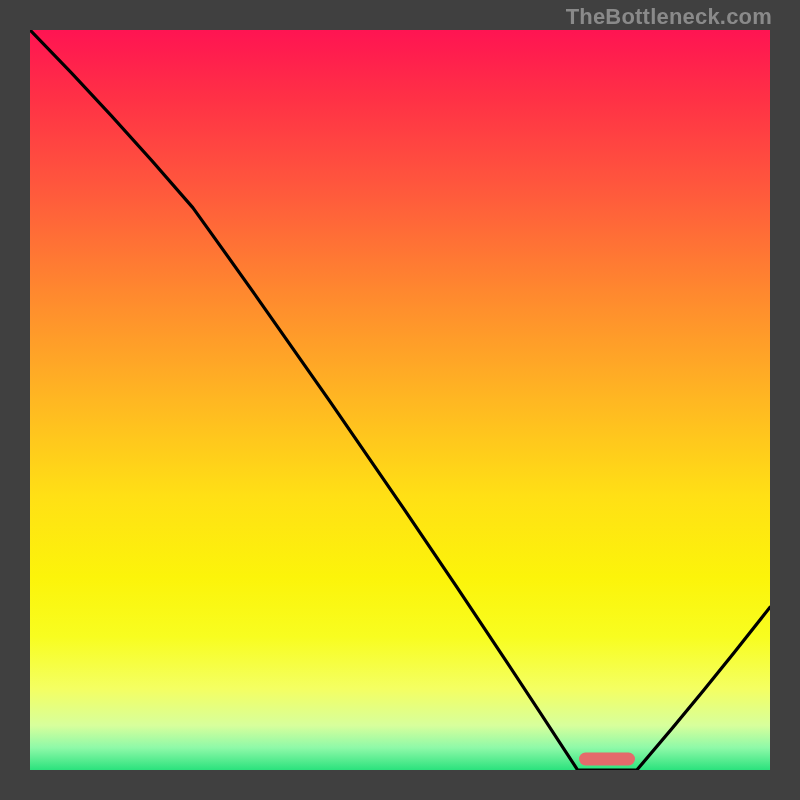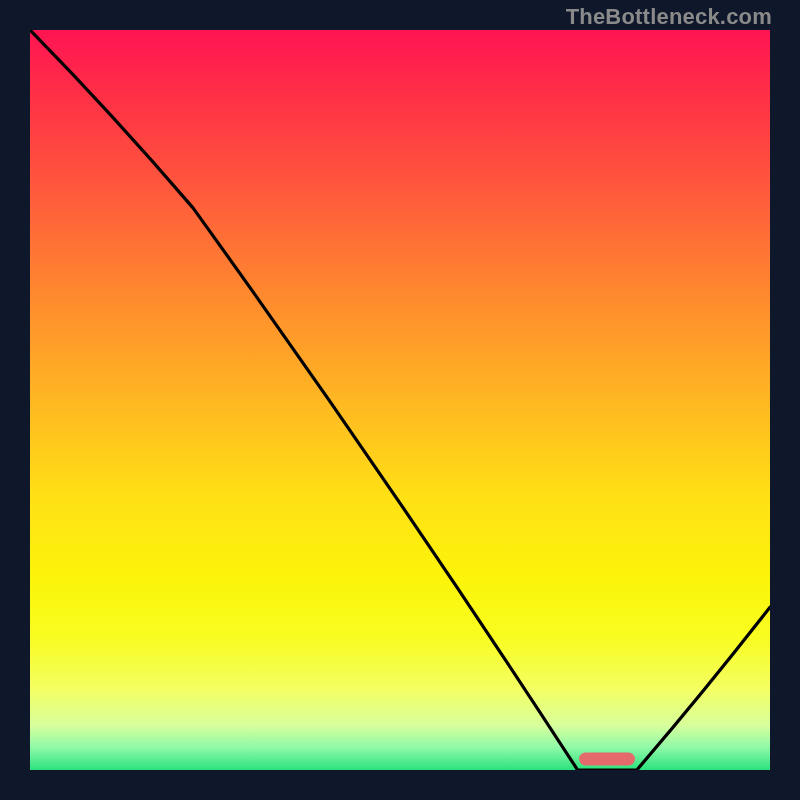--- a/index.html
+++ b/index.html
@@ -8,21 +8,21 @@
     width: 800px;
     height: 800px;
     background: #000;
     overflow: hidden;
     font-family: Arial, Helvetica, sans-serif;
   }
   .stage {
     position: relative;
     width: 800px;
     height: 800px;
-    background: #0f172a;
+    background: #404040;
   }
   .plot {
     position: absolute;
     left: 30px;
     top: 30px;
     width: 740px;
     height: 740px;
     background: linear-gradient(
       to bottom,
       #ff1452 0%,

